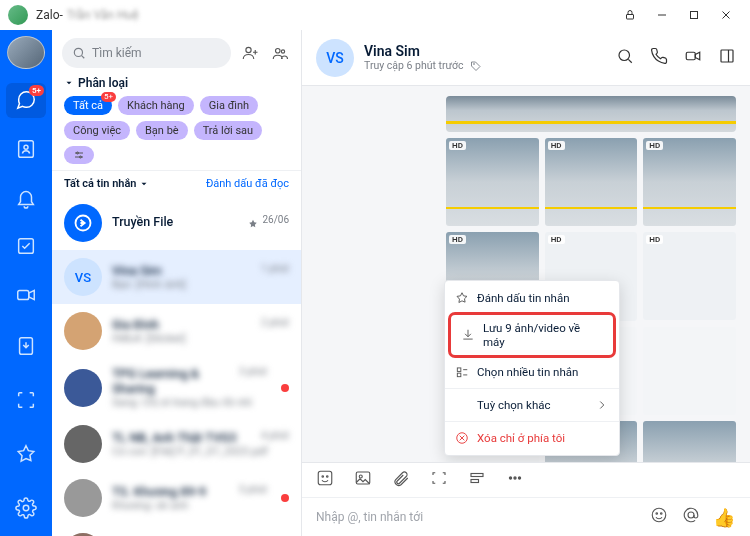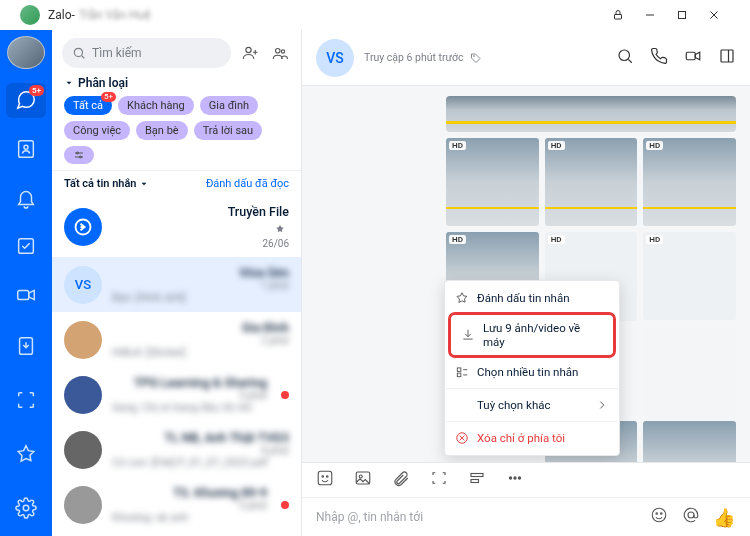--- a/index.html
+++ b/index.html
@@ -1,17 +1,17 @@
 <!DOCTYPE html>
 <html><head>
 <meta charset="utf-8">
 <style>
 * { margin:0; padding:0; box-sizing:border-box; font-family:-apple-system,BlinkMacSystemFont,'Segoe UI',Roboto,sans-serif; }
 body { width:750px; height:536px; background:#fff; overflow:hidden; display:flex; flex-direction:column; }
-.titlebar { height:30px; display:flex; align-items:center; padding:0 20px; background:#fff; }
+.titlebar { height:30px; display:flex; align-items:center; padding:0 8px; background:#fff; }
 .titlebar .app-avatar { width:20px; height:20px; border-radius:50%; background:linear-gradient(135deg,#6b8 0%,#395 100%); margin-right:8px; }
 .titlebar .app-title { font-size:12px; color:#333; }
 .titlebar .app-user { font-size:12px; color:#999; filter:blur(2px); margin-left:4px; }
 .titlebar .spacer { flex:1; }
 .titlebar .win-icon { width:32px; height:28px; display:flex; align-items:center; justify-content:center; color:#333; }
 .win-icon svg { width:12px; height:12px; }
 .main { flex:1; display:flex; min-height:0; }
 .rail { width:52px; background:#0068ff; display:flex; flex-direction:column; align-items:center; padding-top:6px; gap:14px; position:relative; }
 .rail .avatar { width:38px; height:38px; border-radius:50%; background:linear-gradient(135deg,#9ab,#567); border:1px solid rgba(255,255,255,.5); }
 .rail-item { width:40px; height:40px; display:flex; align-items:center; justify-content:center; color:#cde3ff; border-radius:6px; position:relative; }
@@ -32,21 +32,21 @@
 .chip.active { background:#0068ff; color:#fff; }
 .chip .mini-badge { position:absolute; top:-4px; right:-4px; background:#fa3e3e; color:#fff; font-size:8px; border-radius:6px; padding:0 3px; line-height:10px; }
 .chip.iconchip svg { width:12px; height:12px; }
 .listhead { display:flex; align-items:center; padding:6px 12px; font-size:11px; color:#081c36; border-top:1px solid #eef0f3; }
 .listhead .left { font-weight:600; display:flex; align-items:center; gap:3px; }
 .listhead .right { margin-left:auto; color:#0068ff; font-size:11px; }
 .convlist { flex:1; overflow:hidden; position:relative; }
 .conv { display:flex; align-items:center; padding:8px 12px; gap:10px; }
 .conv .cav { width:38px; height:38px; border-radius:50%; flex-shrink:0; display:flex; align-items:center; justify-content:center; color:#fff; font-size:13px; font-weight:500; position:relative; }
 .conv .cinfo { flex:1; min-width:0; }
-.conv .ctop { display:flex; align-items:flex-end;flex-direction:column; }
+.conv .ctop { display:flex; align-items:flex-start; }
 .conv .cname { font-size:12.5px; color:#081c36; font-weight:500; flex:1; }
 .conv .ctime { font-size:10px; color:#7a7f87; }
 .conv .cmsg { font-size:11px; color:#7a7f87; overflow:hidden; text-overflow:ellipsis; white-space:nowrap; }
 .conv .pin { width:10px; height:10px; margin-right:4px; fill:#7a7f87;}
 .conv.blurred .cname, .conv.blurred .cmsg, .conv.blurred .ctime{ filter:blur(3px); }
 .conv.selected { background:#e5efff; }
 .conv .reddot { width:8px; height:8px; background:#fa3e3e; border-radius:50%; margin-left:4px; }
 .chat { flex:1; display:flex; flex-direction:column; background:#fff; min-width:0; }
 .chathead { height:56px; border-bottom:1px solid #e5e7eb; display:flex; align-items:center; padding:0 14px; gap:10px; }
 .chathead .av { width:38px; height:38px; border-radius:50%; background:#cde3ff; color:#0068ff; display:flex; align-items:center; justify-content:center; font-size:14px; font-weight:500; }
@@ -305,20 +305,21 @@
         <div class="conv blurred">
           <div class="cav" style="background: rgb(141, 110, 99);"></div>
         </div>
       </div>
   </div>
 
   <div class="chat">
     <div class="chathead">
       <div class="av">VS</div>
       <div class="meta">
+        <div class="title">Vina Sim</div>
         <div class="sub">
           <span>Truy cập 6 phút trước</span>
           <svg width="12" height="12" viewBox="0 0 24 24" fill="none" stroke="#7a7f87" stroke-width="1.8">
               <path d="M20 13l-8 8-9-9V4h8z"></path>
               <circle cx="8" cy="8" r="1"></circle>
             </svg>
         </div>
       </div>
       <div class="tools">
         <span><svg viewBox="0 0 24 24">

